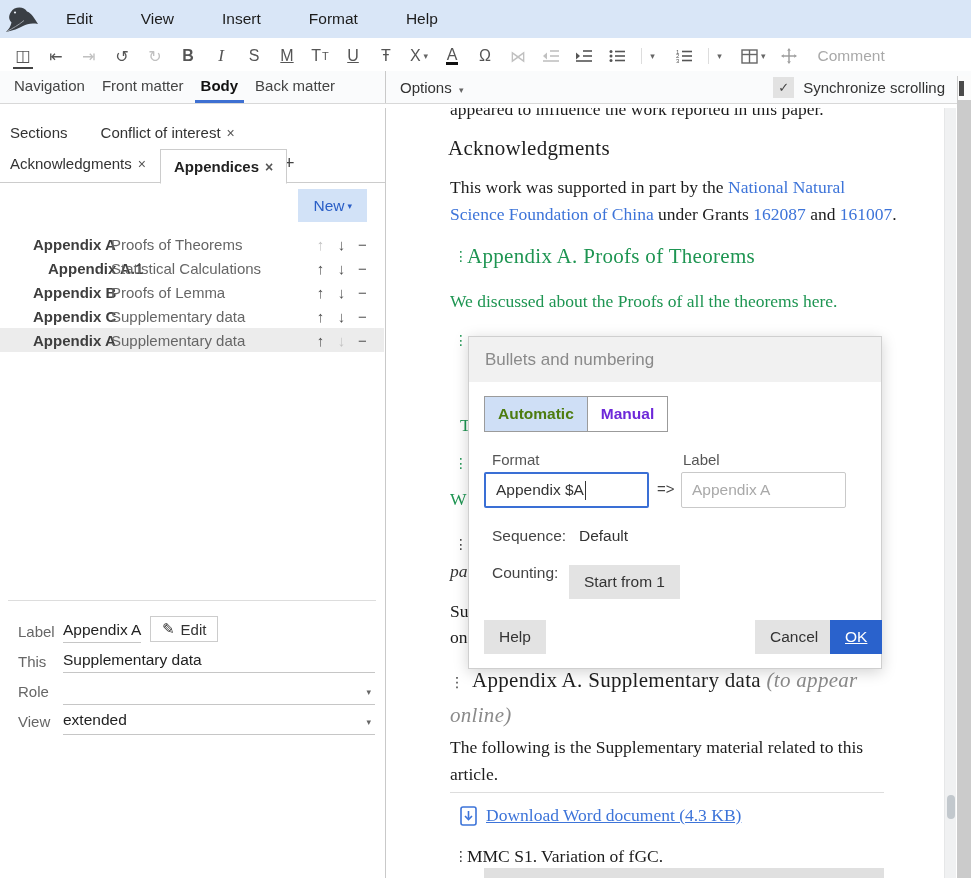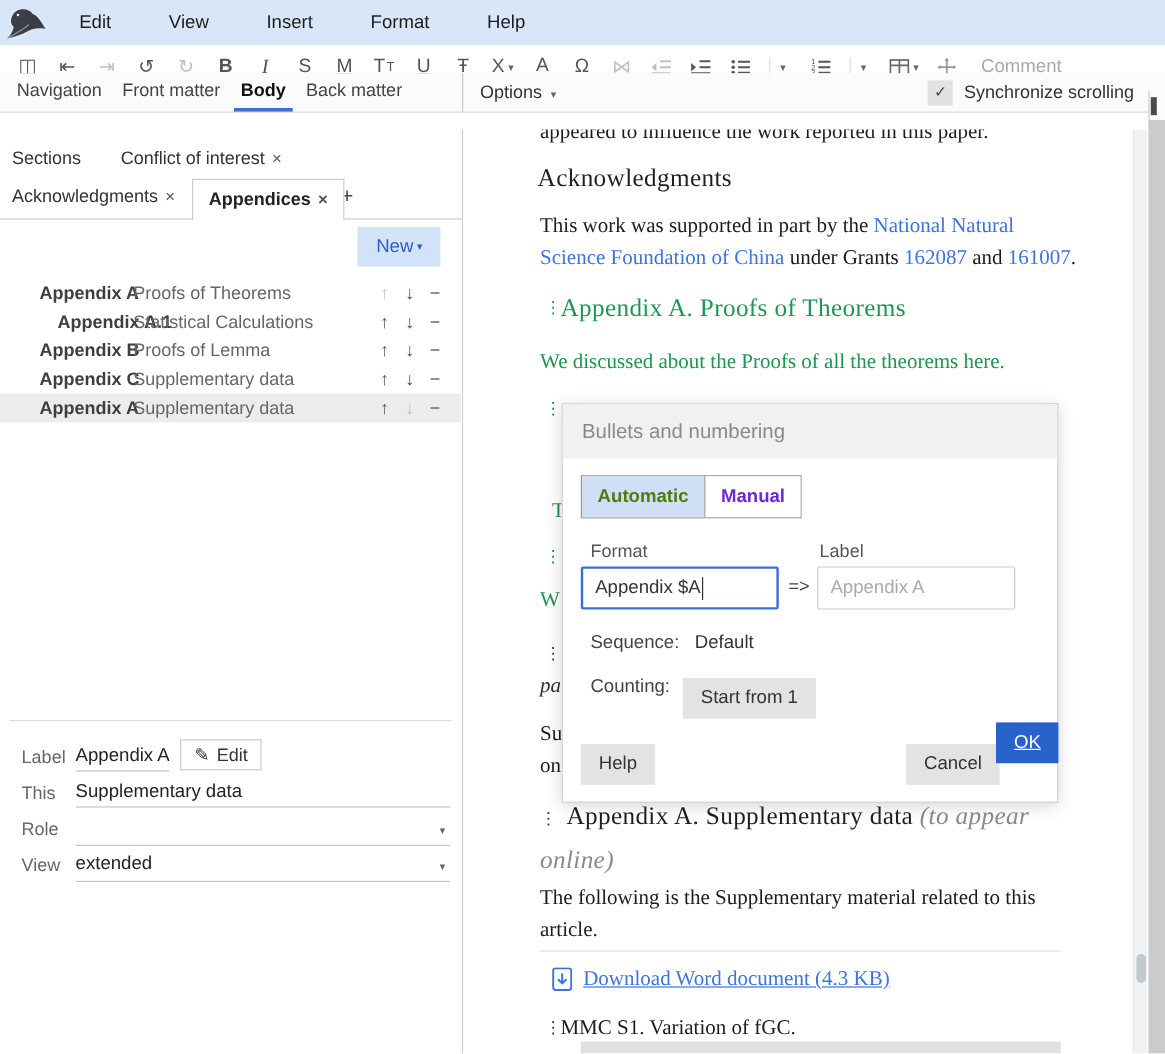--- a/index.html
+++ b/index.html
@@ -21,21 +21,21 @@
   .tbi.ital { font-family:"Liberation Serif",serif; font-style:italic; font-size:17px; }
   .smallcap { font-size:11px; margin-left:1px; }
   .caret { font-size:9px; color:#666; margin-left:3px; }
   .tb-sep { width:1px; height:16px; background:#ddd; margin:0 5px 0 1px; }
   .fontcolor { border-bottom:3px solid #111; line-height:15px; padding:0 1px 0 1px; }
   .active-underline { border-bottom:2px solid #444; }
   .comment-lbl { color:#a9a9a9; font-size:15.5px; margin-left:6px; }
   svg.ic { display:block; }
 
   
-  .subheader { position:absolute; left:0; top:61px; width:971px; height:33px; background:#fafbfc; border-bottom:1px solid #d8d8d8; display:flex; }
+  .subheader { position:absolute; left:0; top:71px; width:971px; height:33px; background:#fafbfc; border-bottom:1px solid #d8d8d8; display:flex; }
   .sub-left { width:386px; height:100%; border-right:1px solid #c9c9c9; display:flex; align-items:center; padding-left:8px; }
   .ptab { font-size:15px; color:#444; height:32px; line-height:30px; padding:0 6px; margin-right:5px; }
   .ptab.active { font-weight:bold; color:#111; border-bottom:3px solid #3e70d2; }
   .sub-right { flex:1; display:flex; align-items:center; padding:0 26px 0 14px; }
   .options-lbl { font-size:15px; color:#333; }
   .spacer { flex:1; }
   .checkbox { width:21px; height:21px; background:#e2e2e2; display:flex; align-items:center; justify-content:center; font-size:13px; color:#444; margin-right:9px; }
   .sync-lbl { font-size:15px; color:#333; }
 
   
@@ -422,16 +422,16 @@
     <div class="dlg-input ph" style="left:212px; top:135px;">Appendix A</div>
 
     <div class="dlg-lbl" style="left:23px; top:190px; font-size:15.5px; color:#444;">Sequence:</div>
     <div class="dlg-static" style="left:110px; top:190px;">Default</div>
 
     <div class="dlg-lbl" style="left:23px; top:227px; font-size:15.5px; color:#444;">Counting:</div>
     <div class="dlg-btn" style="left:100px; top:228px;">Start from 1</div>
 
     <div class="dlg-btn" style="left:15px; top:283px;">Help</div>
     <div class="dlg-btn" style="left:286px; top:283px;">Cancel</div>
-    <div class="dlg-btn primary" style="left:361px; top:265px;text-decoration:underline;">OK</div>
+    <div class="dlg-btn primary" style="left:361px; top:283px;text-decoration:underline;">OK</div>
   </div>
 
 </div>
 
 </body></html>

